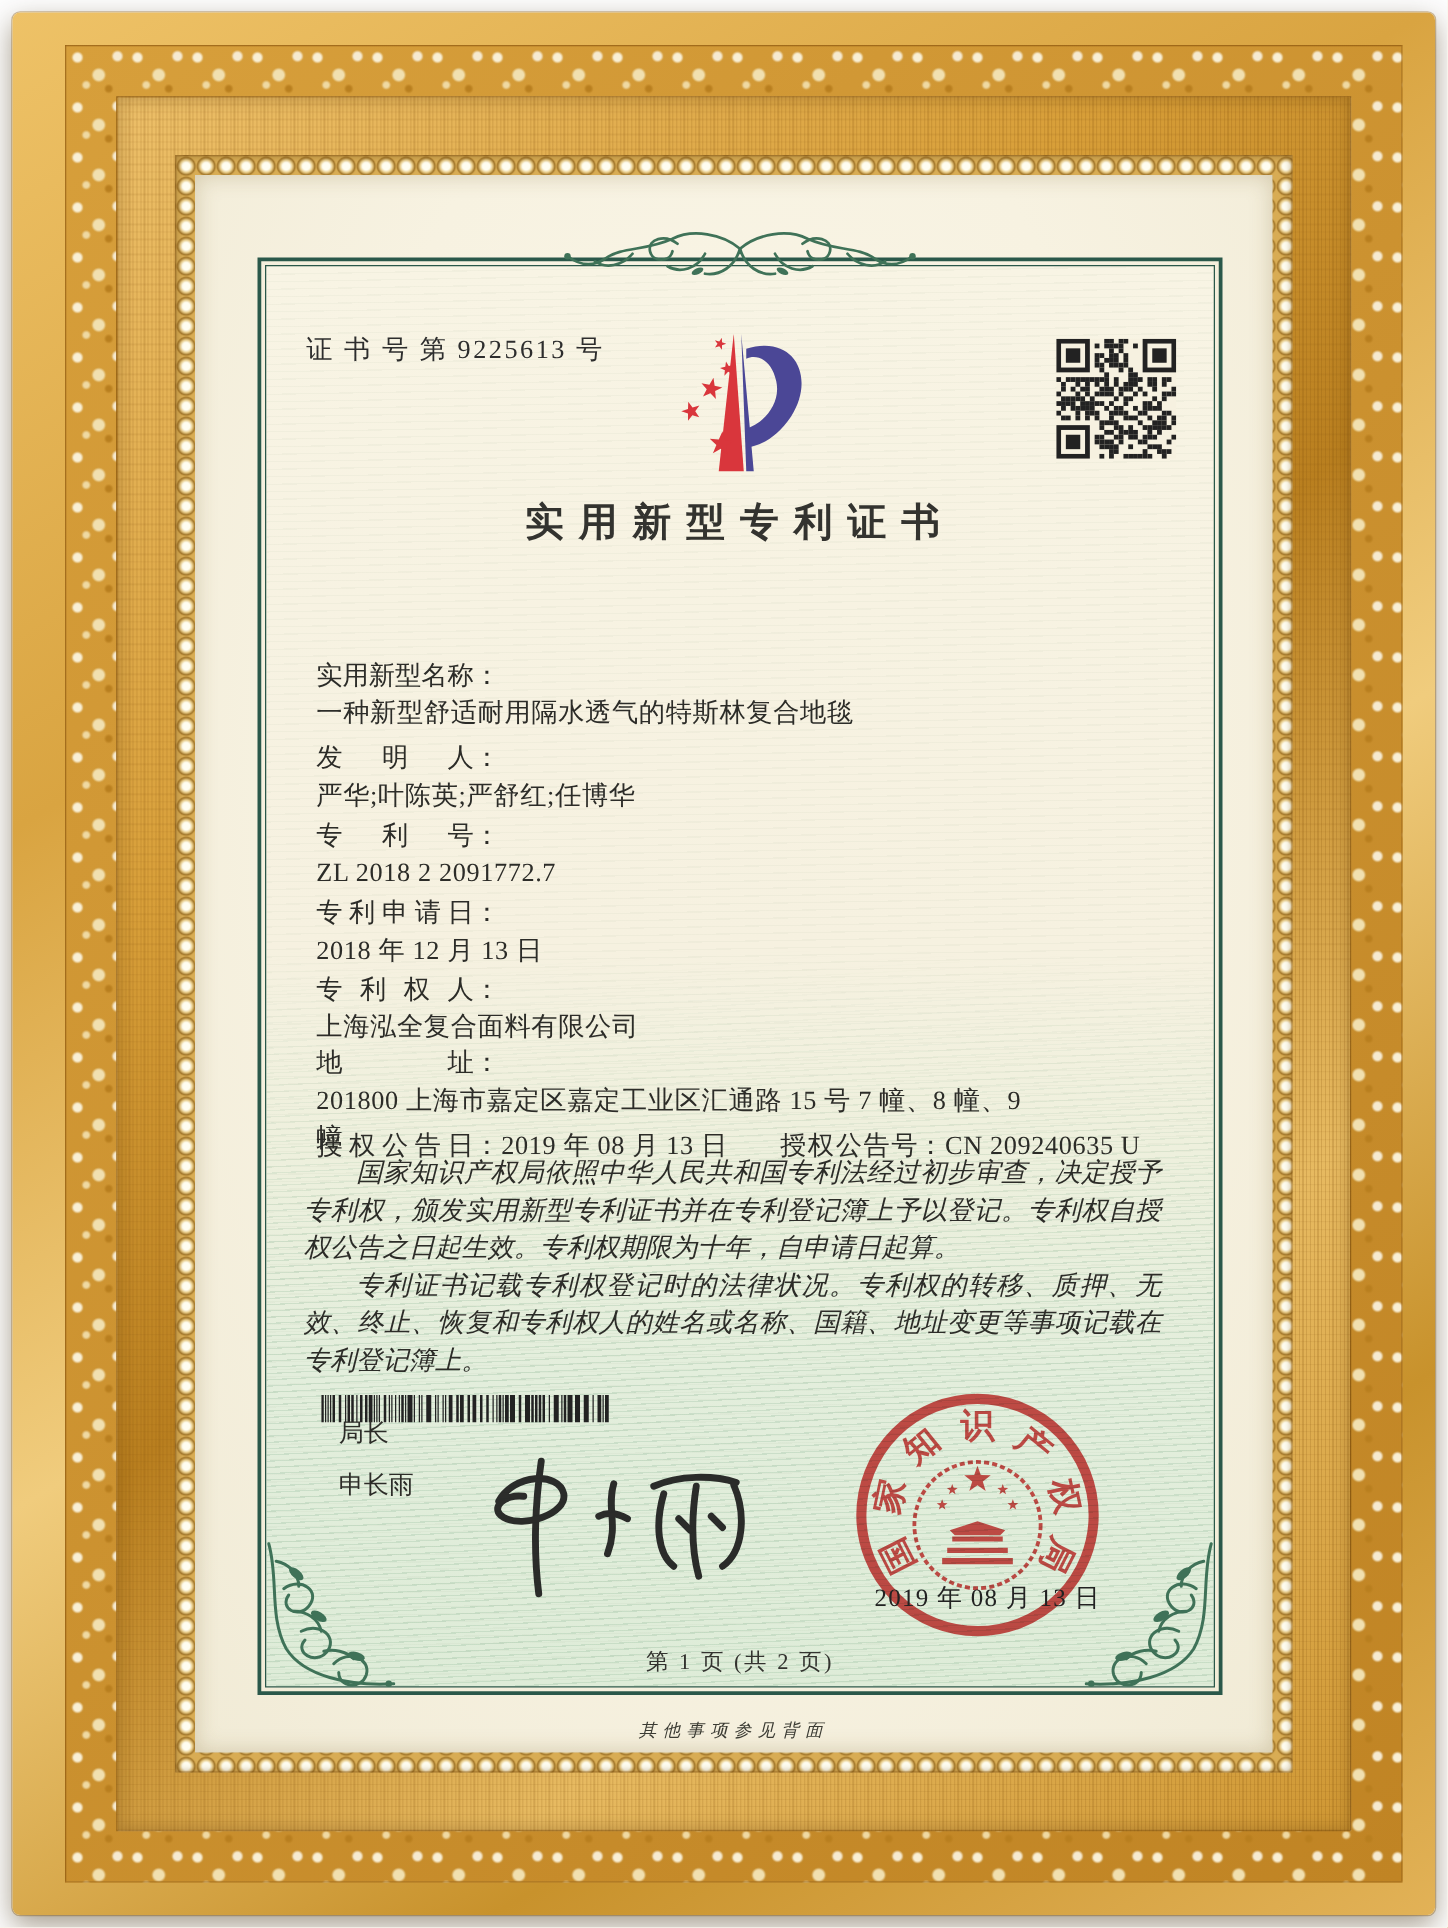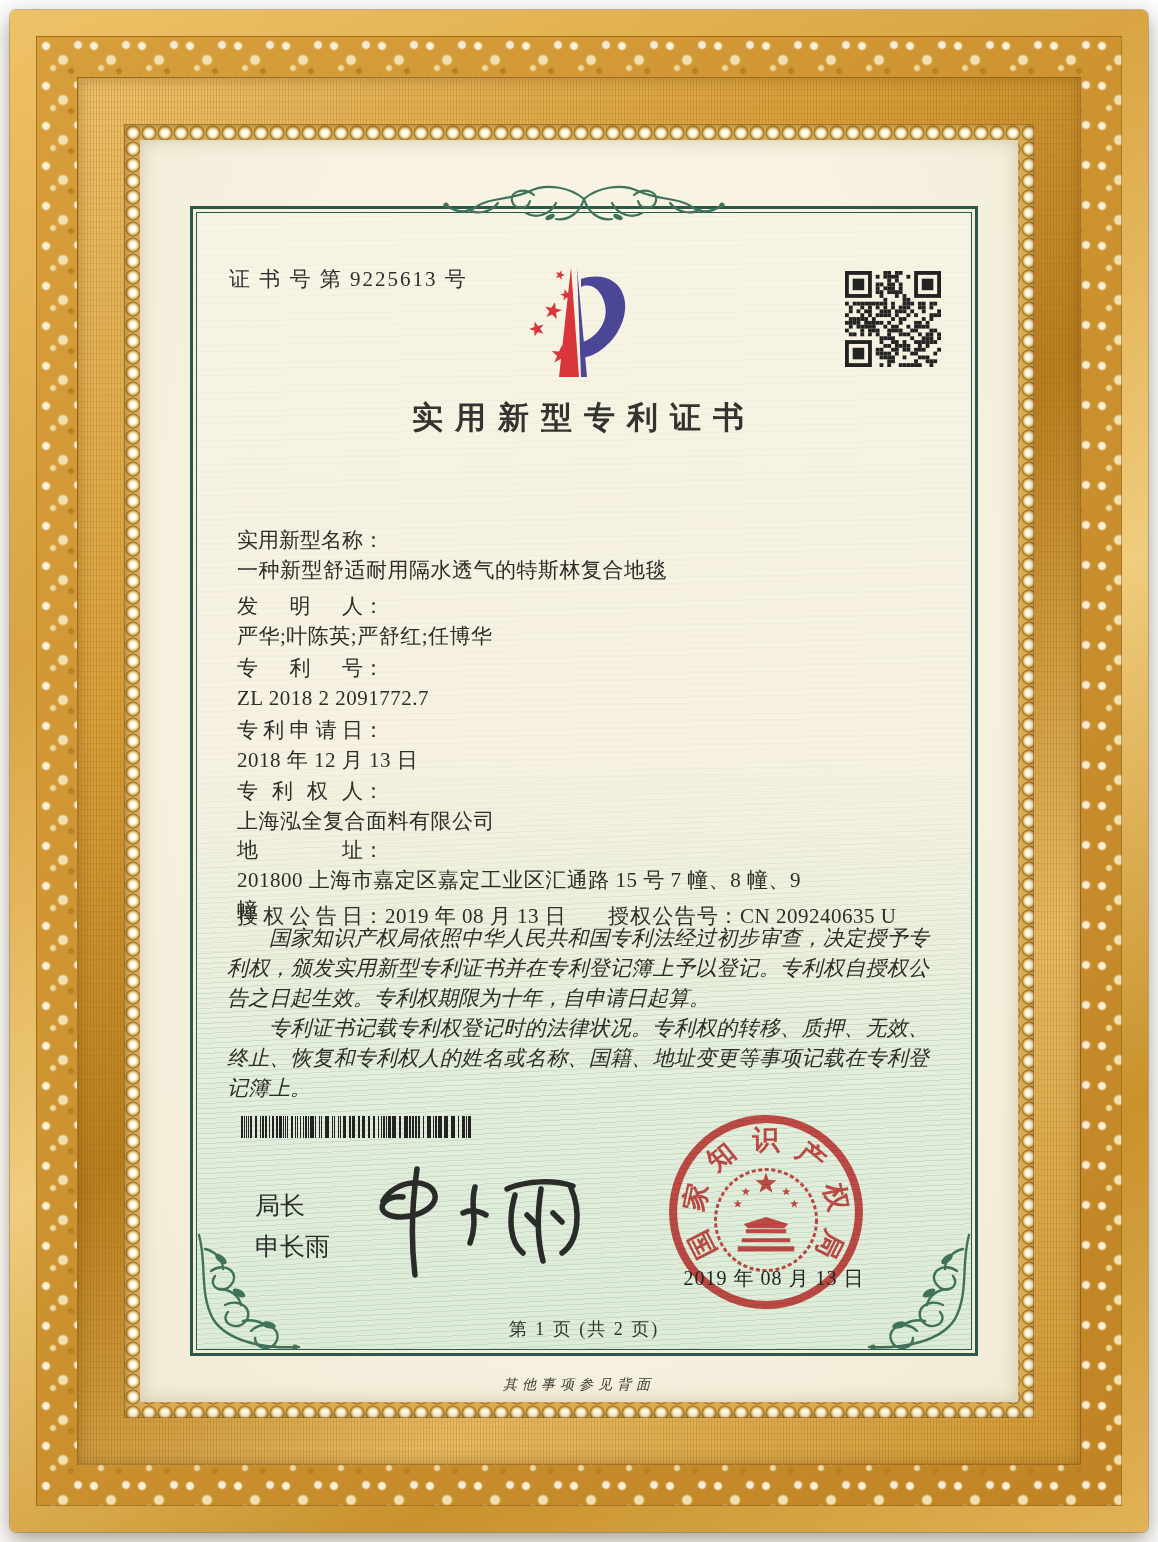--- a/index.html
+++ b/index.html
@@ -2,21 +2,21 @@
 <html><head>
 <meta charset="utf-8">
 <style>
   html,body{margin:0;padding:0;background:#ffffff;}
   .page{position:relative;width:1158px;height:1542px;background:#fdfdfd;overflow:hidden;
         font-family:"Liberation Serif","DejaVu Serif",serif;}
   
   .frame{position:absolute;inset:10px;border-radius:6px;
          box-shadow:0 8px 22px rgba(60,40,5,.45), 0 0 0 1px rgba(150,100,20,.4);
          background:linear-gradient(150deg,#eec267 0%,#d9a441 30%,#f0cc7d 55%,#c8922c 80%,#e2b257 100%);}
-  .band{position:absolute;inset:0;}
+  .band{position:absolute;inset:0;margin-left:16px;}
   .band-outer{padding:26px;
      background:
        repeating-linear-gradient(0deg,rgba(140,90,18,.18) 0 1px,rgba(0,0,0,0) 1px 4px),
        repeating-linear-gradient(90deg,rgba(140,90,18,.14) 0 1px,rgba(0,0,0,0) 1px 5px),
        linear-gradient(140deg,#f3d489 0%,#dcא 0,#dfa94a 35%,#f4d88f 60%,#c18a26 100%);
      border-radius:6px;}
   .band-ornate{position:relative;height:100%;box-sizing:border-box;padding:40px;
      background-color:#cf9733;
      background-image:
        radial-gradient(circle at 9px 9px,  #f9efd4 0 3px, rgba(0,0,0,0) 5px),
@@ -67,21 +67,21 @@
   .flabel{display:inline-block;width:126px;text-align:justify;text-align-last:justify;vertical-align:top;}
   .fcolon{display:inline-block;width:22px;vertical-align:top;}
   .fvalue{display:inline-block;width:580px;vertical-align:top;letter-spacing:.5px;}
   .fgroup2{position:absolute;left:371px;top:0;white-space:nowrap;}
   .fgroup2 .flabel{width:110px;}
   .fgroup2 .fvalue{width:auto;}
   .paras{position:absolute;left:30px;right:42px;top:710px;font-size:21px;line-height:30px;
      color:#2c2c28;text-align:justify;}
   .paras p{margin:0;text-indent:2em;font-style:italic;}
   .barcode{position:absolute;left:44px;top:903px;width:232px;height:22px;}
-  .director{position:absolute;left:58px;top:972px;font-size:25px;color:#2c2c28;line-height:41px;}
+  .director{position:absolute;left:58px;top:914px;font-size:20px;color:#2c2c28;line-height:41px;}
   .signature{position:absolute;left:140px;top:940px;width:270px;height:140px;}
   .seal{position:absolute;left:468px;top:898px;width:202px;height:202px;opacity:.9;
         mix-blend-mode:multiply;z-index:6;}
   .seal-date{position:absolute;left:472px;top:1052px;width:210px;text-align:center;z-index:7;
         font-size:20px;letter-spacing:1px;color:#222;}
   .page-num{position:absolute;left:0;right:0;bottom:8px;text-align:center;font-size:18px;
         letter-spacing:2px;color:#33332f;}
   .flourish{position:absolute;z-index:5;pointer-events:none;}
   .fl-bl{left:-6px;bottom:-8px;width:114px;height:126px;}
   .fl-br{right:-6px;bottom:-8px;width:114px;height:126px;transform:scaleX(-1);}

